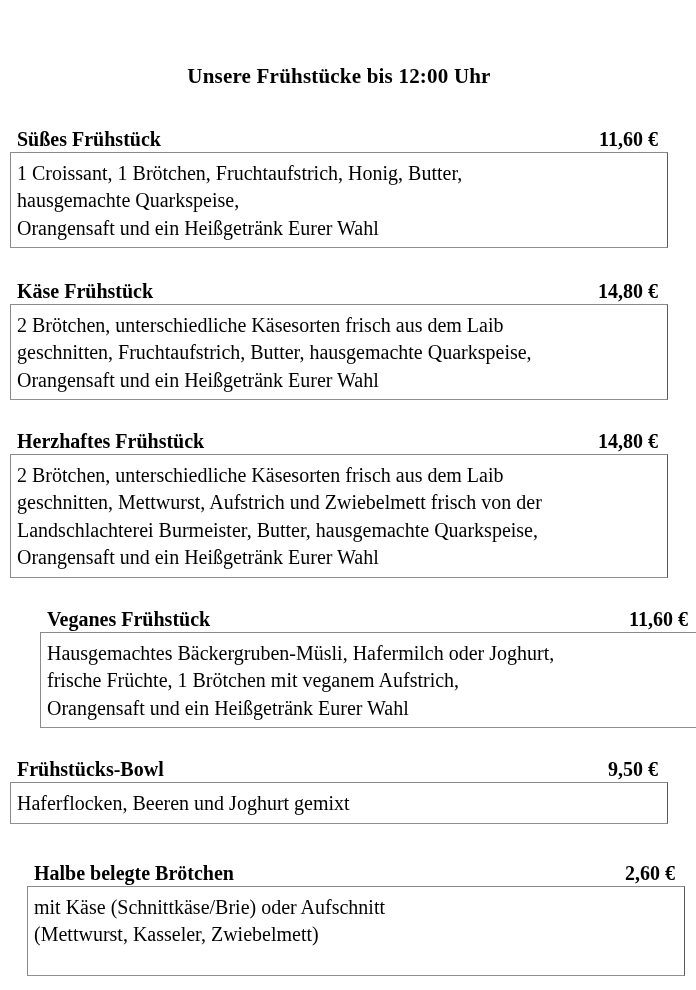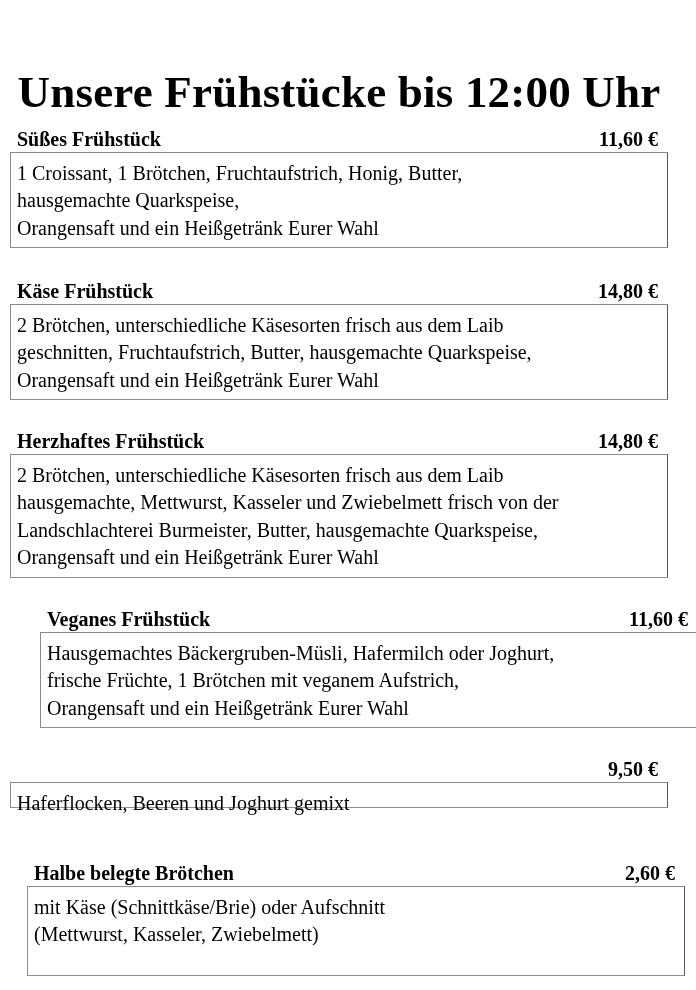--- a/index.html
+++ b/index.html
@@ -15,21 +15,21 @@
       color: #000000;
       font-family: "Liberation Serif", "DejaVu Serif", serif;
     }
     .page-title {
       position: absolute;
       left: 0;
       top: 40px;
       width: 678px;
       text-align: center;
       font-weight: bold;
-      font-size: 45px;
+      font-size: 21px;
       line-height: 44px;
       letter-spacing: 0.2px;
     }
     .section {
       position: absolute;
       left: 10px;
       width: 658px;
     }
     .section-header {
       position: relative;
@@ -98,43 +98,44 @@
   </div>
 </section>
 
 <section class="section" style="top:428px;">
   <div class="section-header">
     <span class="item-name">Herzhaftes Frühstück</span>
     <span class="item-price">14,80 €</span>
   </div>
   <div class="item-box" style="height:124px;">
     <span class="desc-line">2 Brötchen, unterschiedliche Käsesorten frisch aus dem Laib</span>
-    <span class="desc-line">hausgemachte, Mettwurst, Kasseler und Zwiebelmett frisch von der</span>
+    <span class="desc-line">geschnitten, Mettwurst, Aufstrich und Zwiebelmett frisch von der</span>
     <span class="desc-line">Landschlachterei Burmeister, Butter, hausgemachte Quarkspeise,</span>
     <span class="desc-line">Orangensaft und ein Heißgetränk Eurer Wahl</span>
   </div>
 </section>
 
 <section class="section" style="top:606px;padding-left:30px;">
   <div class="section-header">
     <span class="item-name">Veganes Frühstück</span>
     <span class="item-price">11,60 €</span>
   </div>
   <div class="item-box" style="height:96px;">
     <span class="desc-line">Hausgemachtes Bäckergruben-Müsli, Hafermilch oder Joghurt,</span>
     <span class="desc-line">frische Früchte, 1 Brötchen mit veganem Aufstrich,</span>
     <span class="desc-line">Orangensaft und ein Heißgetränk Eurer Wahl</span>
   </div>
 </section>
 
 <section class="section" style="top:756px;">
   <div class="section-header">
+    <span class="item-name">Frühstücks-Bowl</span>
     <span class="item-price">9,50 €</span>
   </div>
-  <div class="item-box" style="height:26px;">
+  <div class="item-box" style="height:42px;">
     <span class="desc-line">Haferflocken, Beeren und  Joghurt gemixt</span>
   </div>
 </section>
 
 <section class="section" style="top:860px;padding-left:17px;">
   <div class="section-header">
     <span class="item-name">Halbe belegte Brötchen</span>
     <span class="item-price">2,60 €</span>
   </div>
   <div class="item-box" style="height:90px;">

